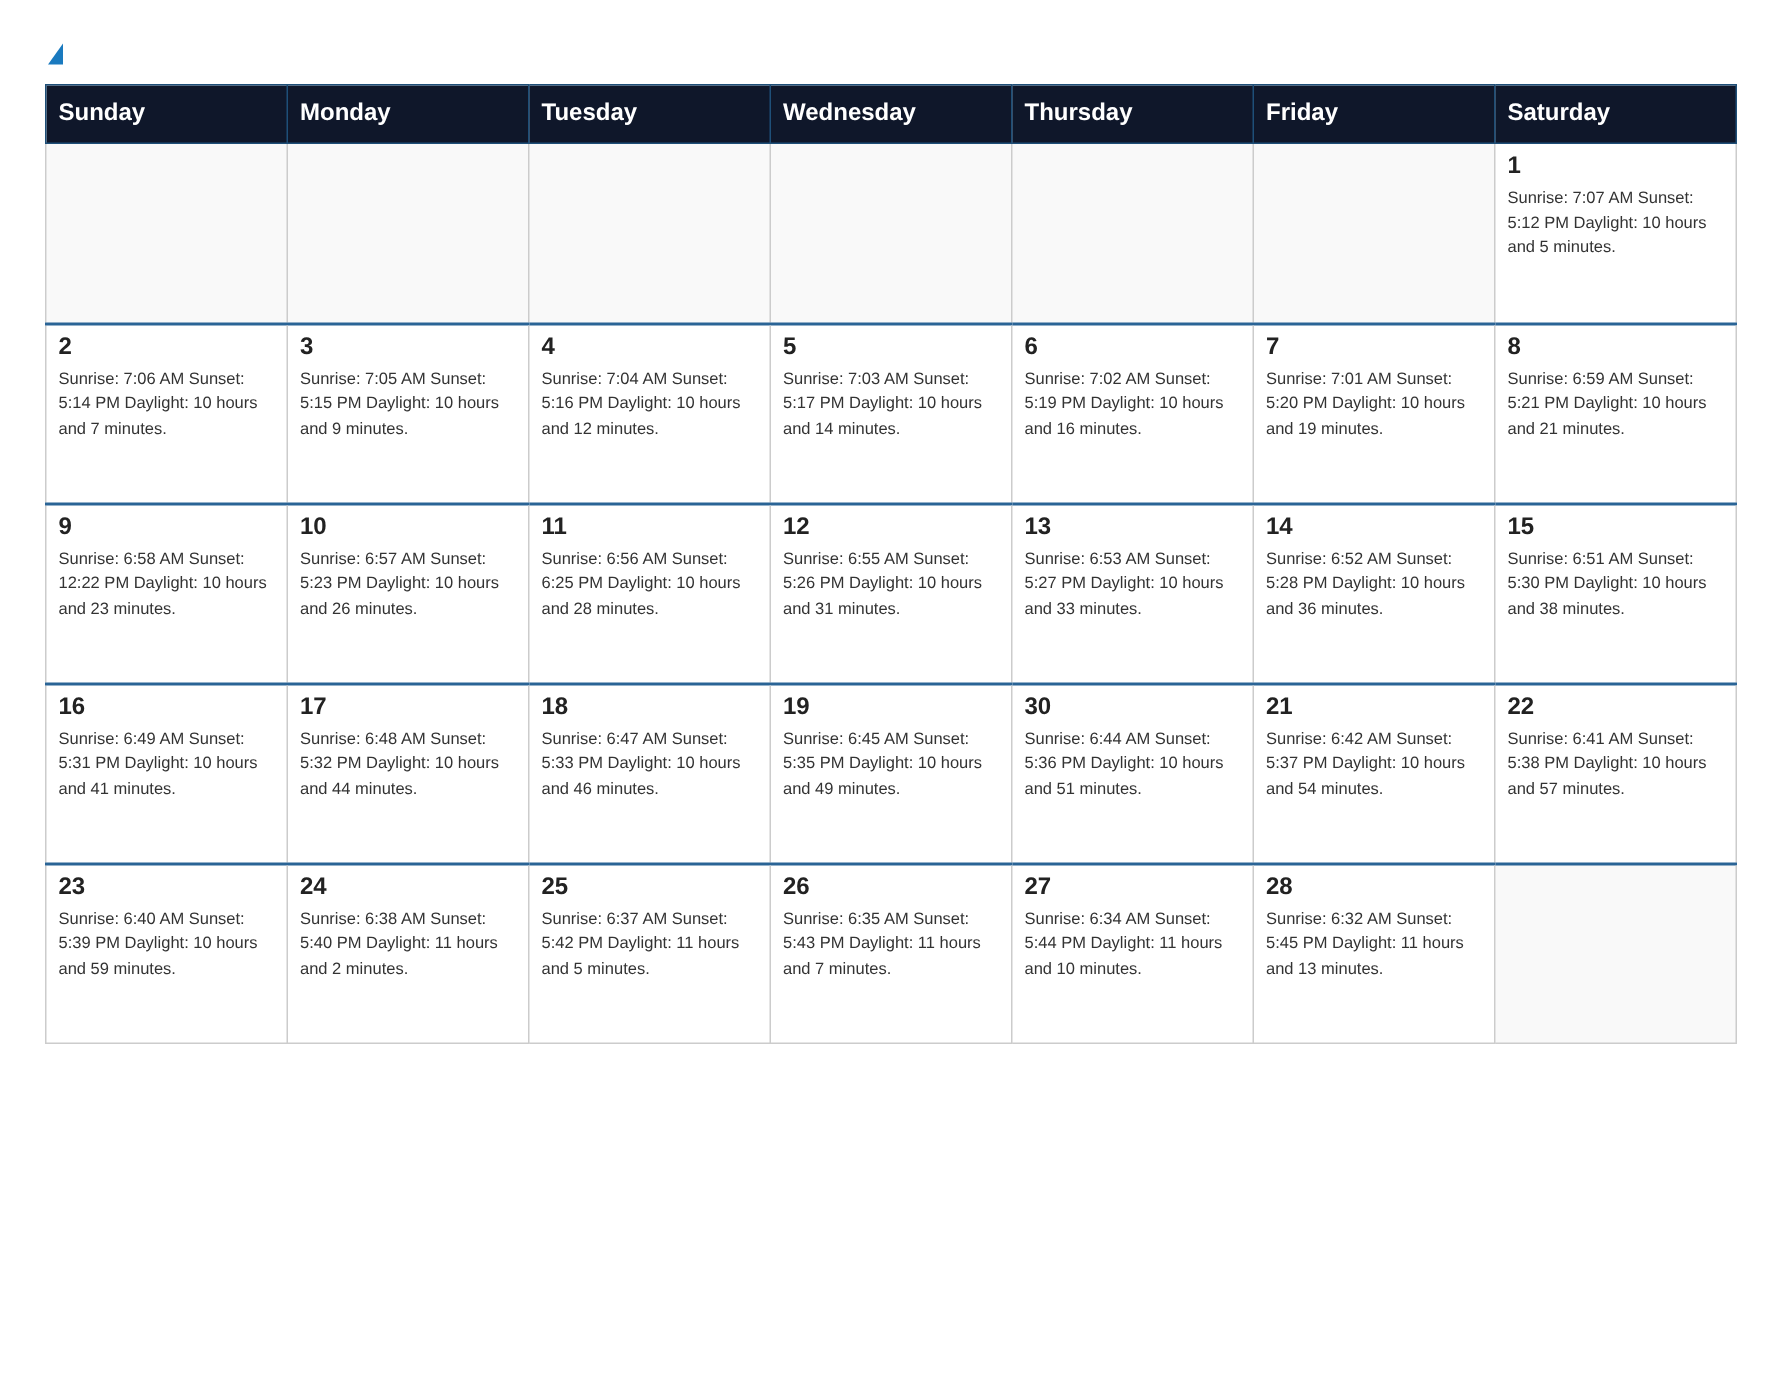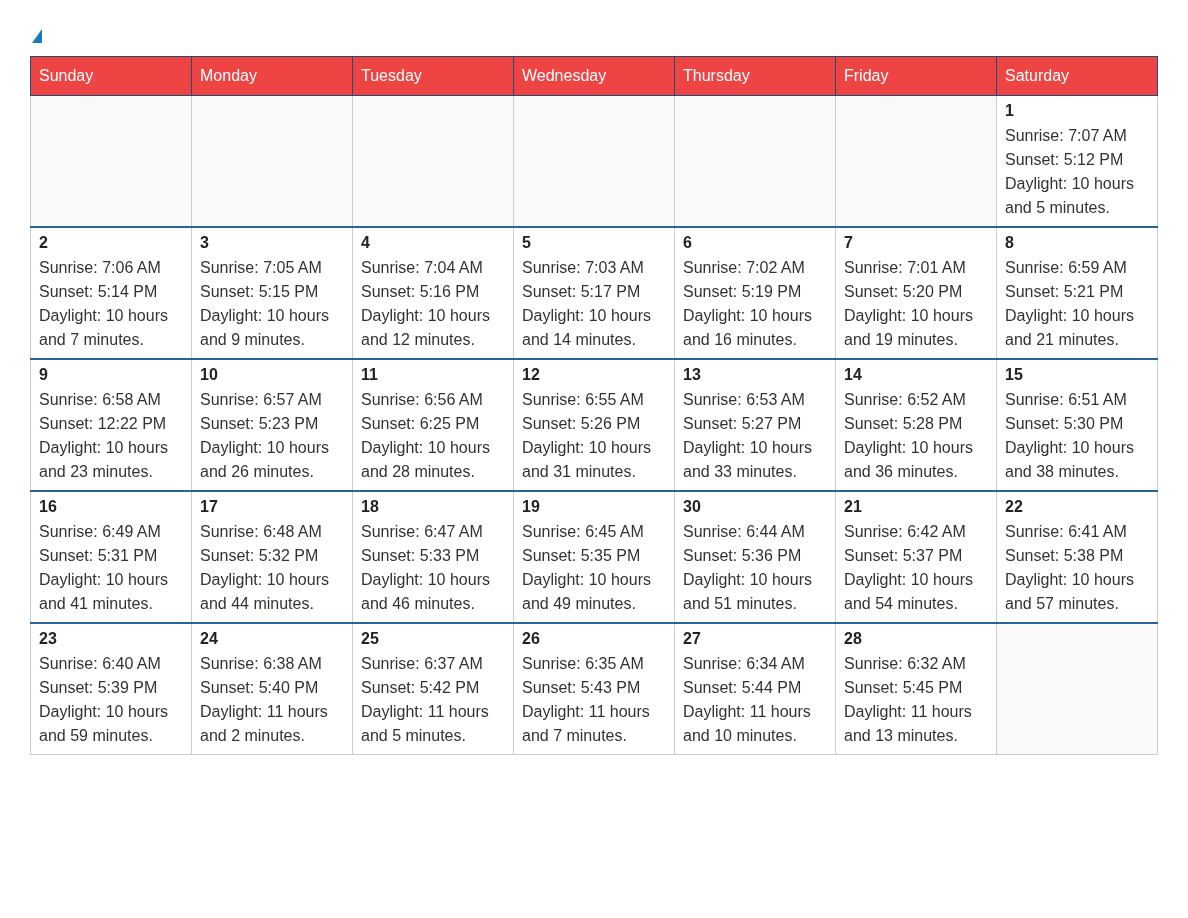--- a/index.html
+++ b/index.html
@@ -52,25 +52,25 @@
       font-size: 20px;
       color: #444;
       margin-top: 2px;
     }
     .calendar {
       width: 100%;
       border-collapse: collapse;
       margin-top: 10px;
     }
     .calendar th {
-      background-color: #ef4444;
+      background-color: #0f172a;
       color: #fff;
       padding: 10px 8px;
       font-size: 16px;
-      font-weight: normal;
+      font-weight: bold;
       text-align: left;
       border: 1px solid #1e4f78;
     }
     .calendar td {
       vertical-align: top;
       padding: 6px 8px;
       border: 1px solid #ccc;
       width: 14.28%;
       height: 120px;
       font-size: 12px;
@@ -81,21 +81,21 @@
       background: #f9f9f9;
     }
     .day-number {
       font-size: 16px;
       font-weight: bold;
       color: #222;
       display: block;
       margin-bottom: 4px;
     }
     .day-info {
-      font-size: 16px;
+      font-size: 11px;
       line-height: 1.5;
       color: #333;
     }
     .calendar tr td {
       border-top: 2px solid #2a6496;
     }
     .calendar tr:first-child td {
       border-top: 1px solid #ccc;
     }
   </style>

